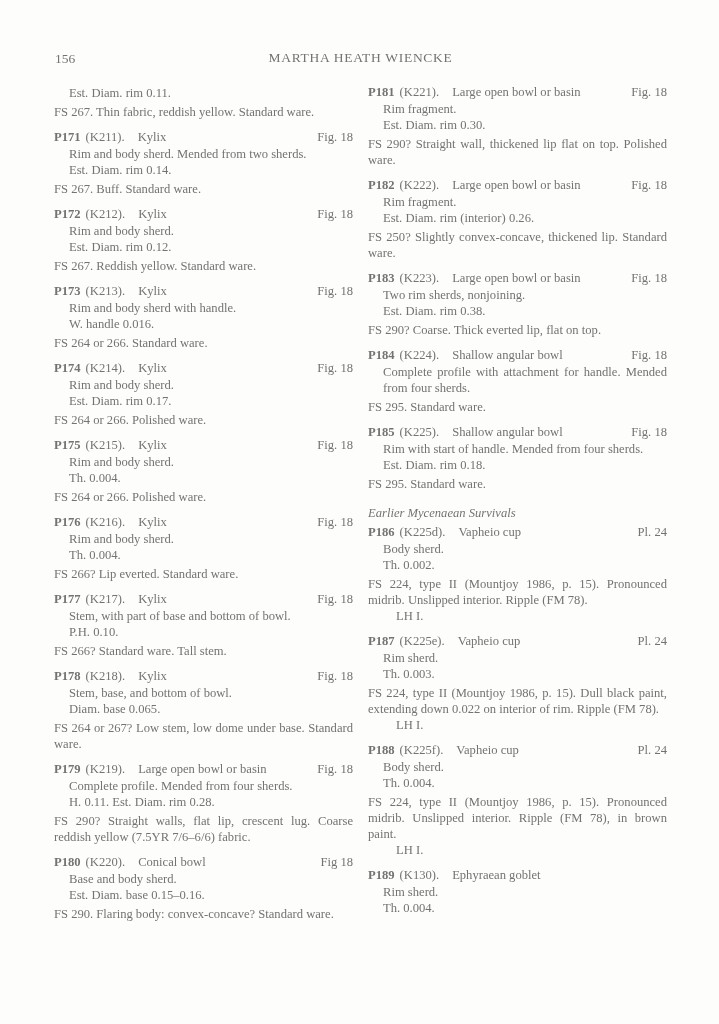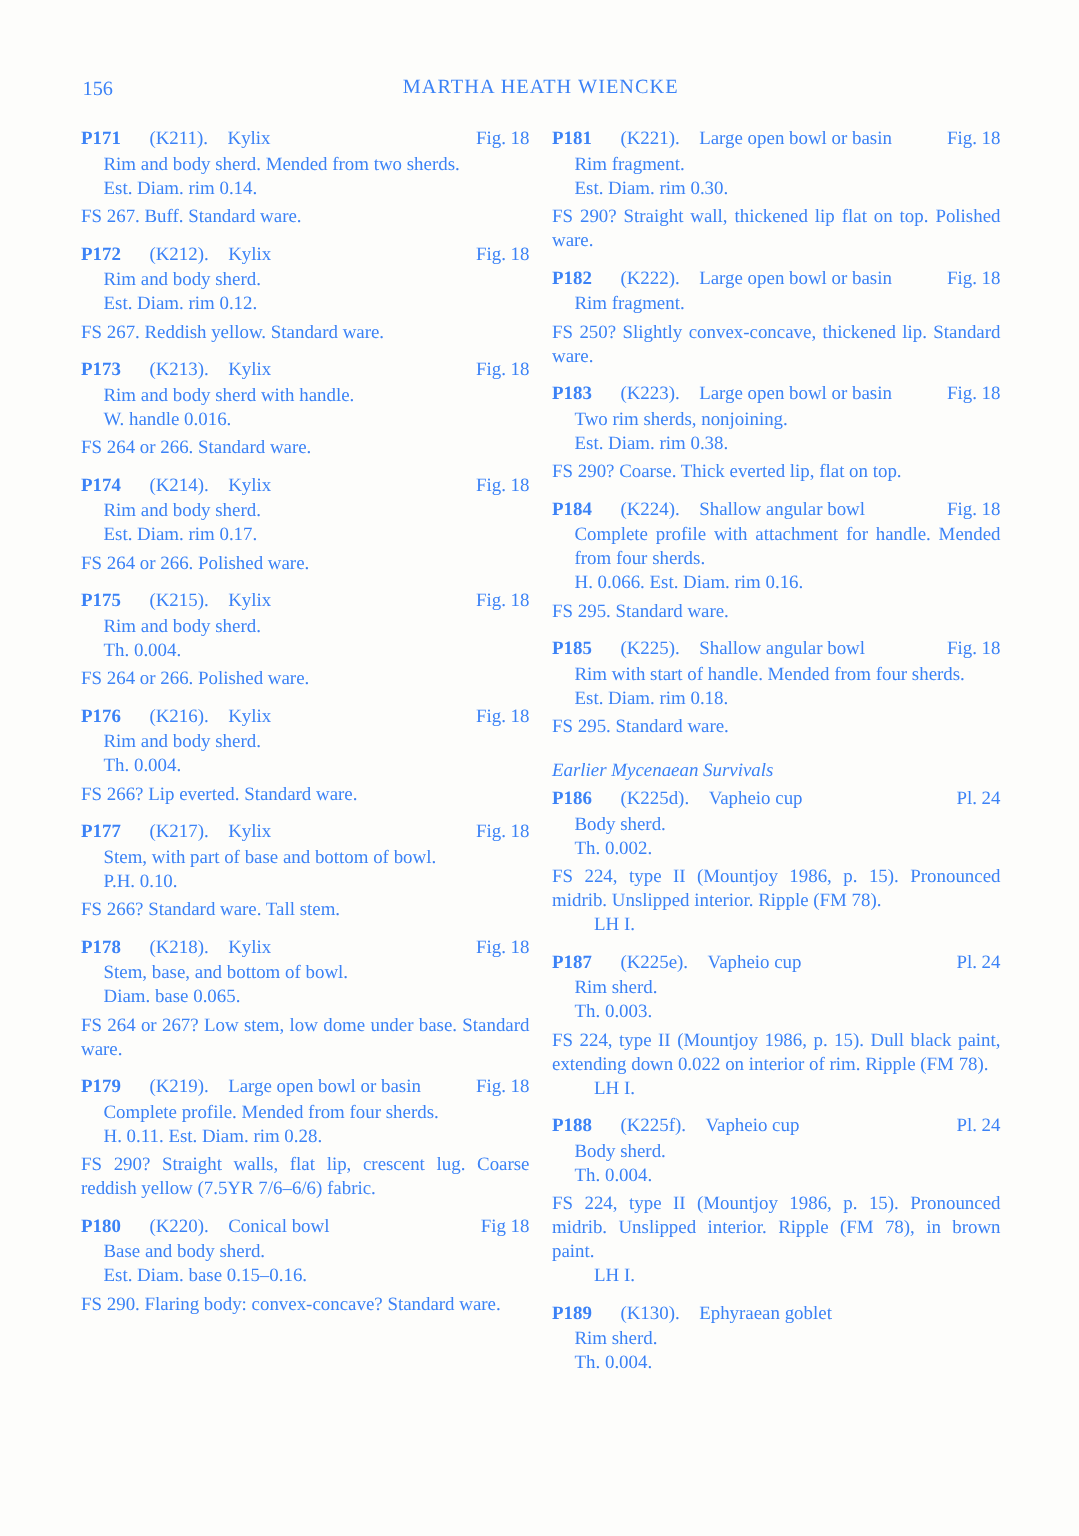--- a/index.html
+++ b/index.html
@@ -8,21 +8,21 @@
     background: #e9e9e9;
   }
   .page {
     position: relative;
     width: 719px;
     height: 1024px;
     margin: 0 auto;
     background: #fdfdfb;
     overflow: hidden;
     font-family: "Liberation Serif", "DejaVu Serif", serif;
-    color: #3b82f6;
+    color: #737373;
   }
   .header {
     position: absolute;
     top: 50px;
     left: 54px;
     right: 52px;
     height: 18px;
   }
   .pagenum {
     position: absolute;
@@ -51,21 +51,21 @@
     line-height: 16px;
   }
   .entry { margin-top: 9px; }
   .col .entry:first-child { margin-top: 0; }
   .ehead {
     display: flex;
     align-items: flex-end;
     white-space: nowrap;
   }
   .eid { font-weight: bold; }
-  .eknum { margin-left: 19px; }
+  .eknum { margin-left: 5px; }
   .etitle { margin-left: 13px; }
   .espacer { flex: 1 1 auto; }
   .eref { margin-left: 6px; }
   .edesc {
     margin-top: 1px;
     margin-left: 15px;
   }
   .dline { text-align: justify; }
   .efs {
     margin-top: 3px;
@@ -83,20 +83,26 @@
 <body>
 
 <div class="page">
   <div class="header">
     <span class="pagenum">156</span>
     <div class="runhead">MARTHA HEATH WIENCKE</div>
   </div>
   <div class="columns">
     <div class="col">
         <div class="entry">
+          <div class="edesc">
+            <div class="dline">Est. Diam. rim 0.11.</div>
+          </div>
+          <div class="efs">FS 267. Thin fabric, reddish yellow. Standard ware.</div>
+        </div>
+        <div class="entry">
           <div class="ehead">
             <span class="eid">P171</span>
             <span class="eknum">(K211).</span>
             <span class="etitle">Kylix</span>
             <span class="espacer"></span>
             <span class="eref">Fig. 18</span>
           </div>
           <div class="edesc">
             <div class="dline">Rim and body sherd. Mended from two sherds.</div>
             <div class="dline">Est. Diam. rim 0.14.</div>
@@ -248,20 +254,21 @@
         <div class="entry">
           <div class="ehead">
             <span class="eid">P182</span>
             <span class="eknum">(K222).</span>
             <span class="etitle">Large open bowl or basin</span>
             <span class="espacer"></span>
             <span class="eref">Fig. 18</span>
           </div>
           <div class="edesc">
             <div class="dline">Rim fragment.</div>
+            <div class="dline">Est. Diam. rim (interior) 0.26.</div>
           </div>
           <div class="efs">FS 250? Slightly convex-concave, thickened lip. Standard ware.</div>
         </div>
         <div class="entry">
           <div class="ehead">
             <span class="eid">P183</span>
             <span class="eknum">(K223).</span>
             <span class="etitle">Large open bowl or basin</span>
             <span class="espacer"></span>
             <span class="eref">Fig. 18</span>
@@ -275,21 +282,20 @@
         <div class="entry">
           <div class="ehead">
             <span class="eid">P184</span>
             <span class="eknum">(K224).</span>
             <span class="etitle">Shallow angular bowl</span>
             <span class="espacer"></span>
             <span class="eref">Fig. 18</span>
           </div>
           <div class="edesc">
             <div class="dline">Complete profile with attachment for handle. Mended from four sherds.</div>
-            <div class="dline">H. 0.066. Est. Diam. rim 0.16.</div>
           </div>
           <div class="efs">FS 295. Standard ware.</div>
         </div>
         <div class="entry">
           <div class="ehead">
             <span class="eid">P185</span>
             <span class="eknum">(K225).</span>
             <span class="etitle">Shallow angular bowl</span>
             <span class="espacer"></span>
             <span class="eref">Fig. 18</span>

